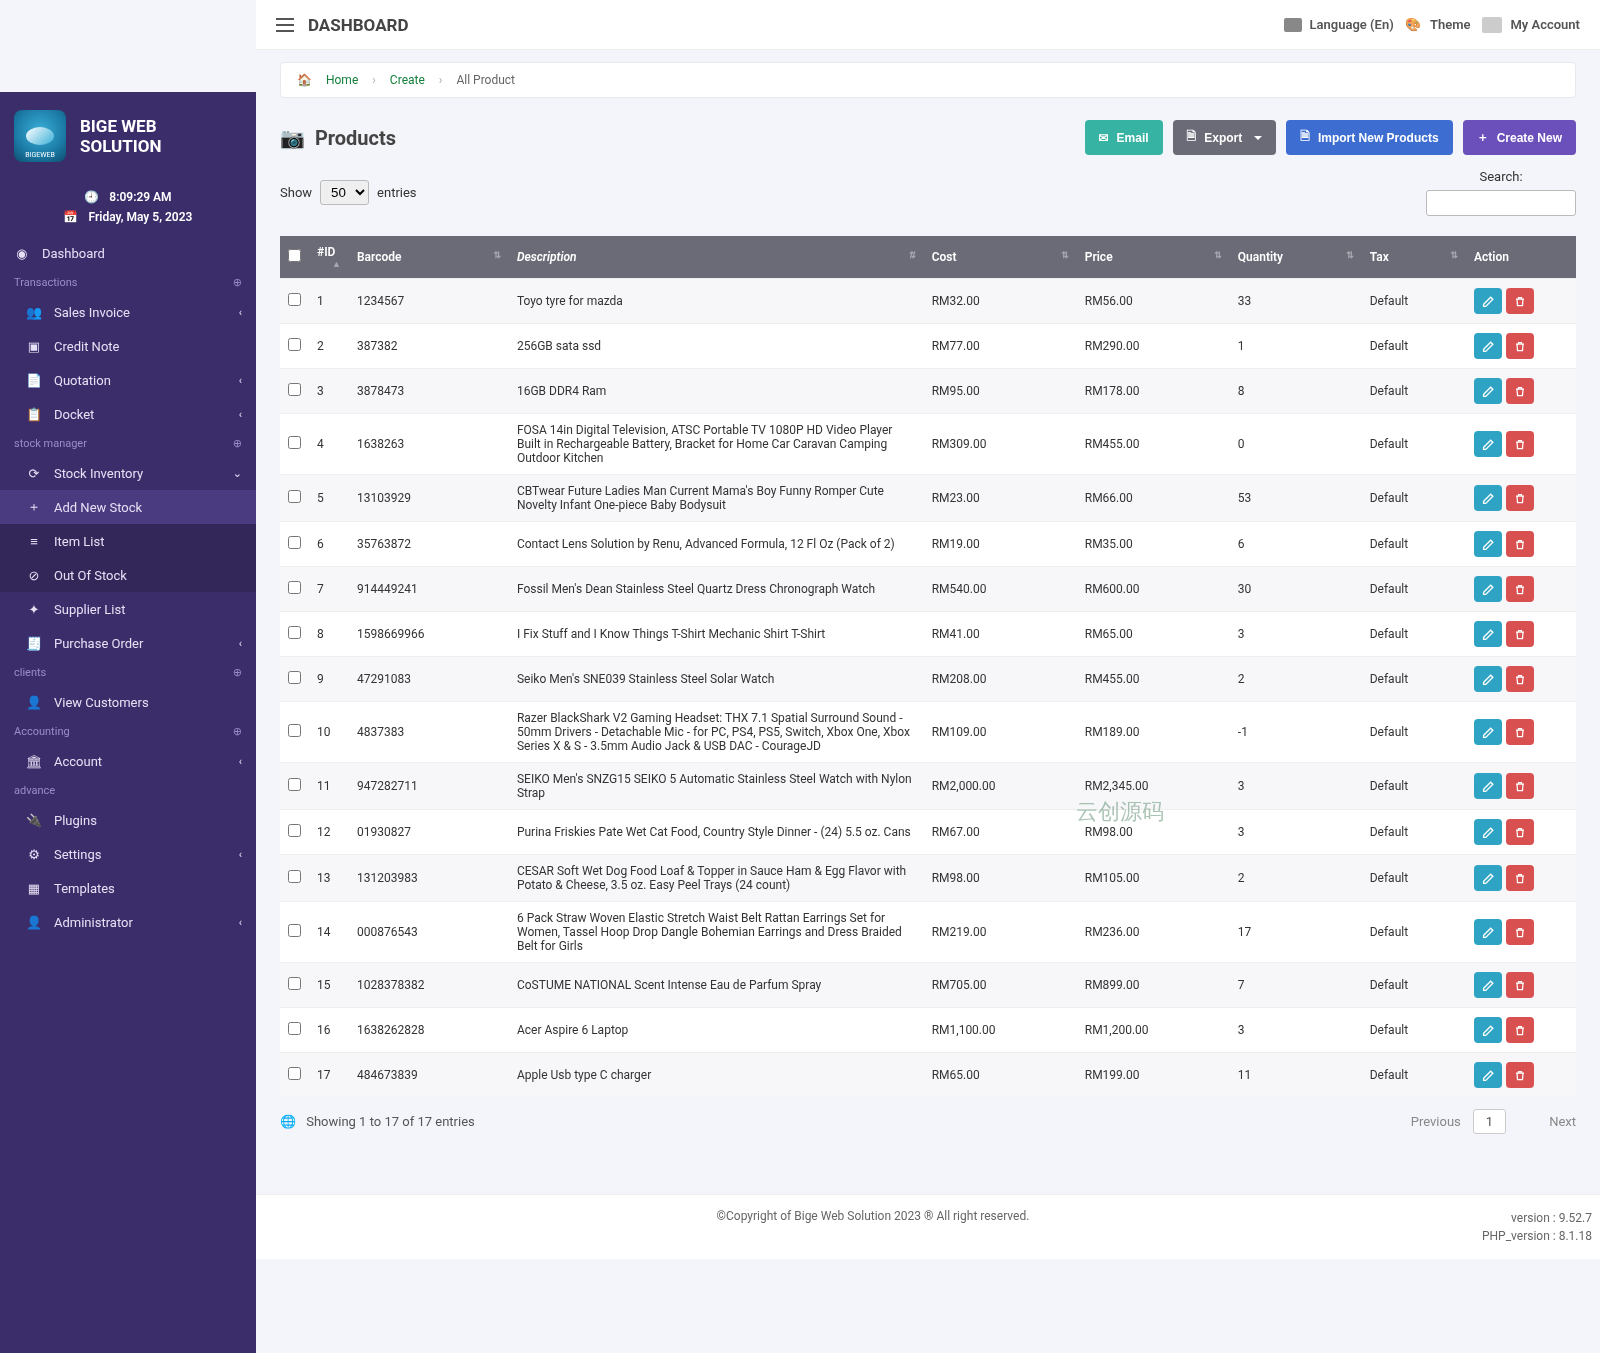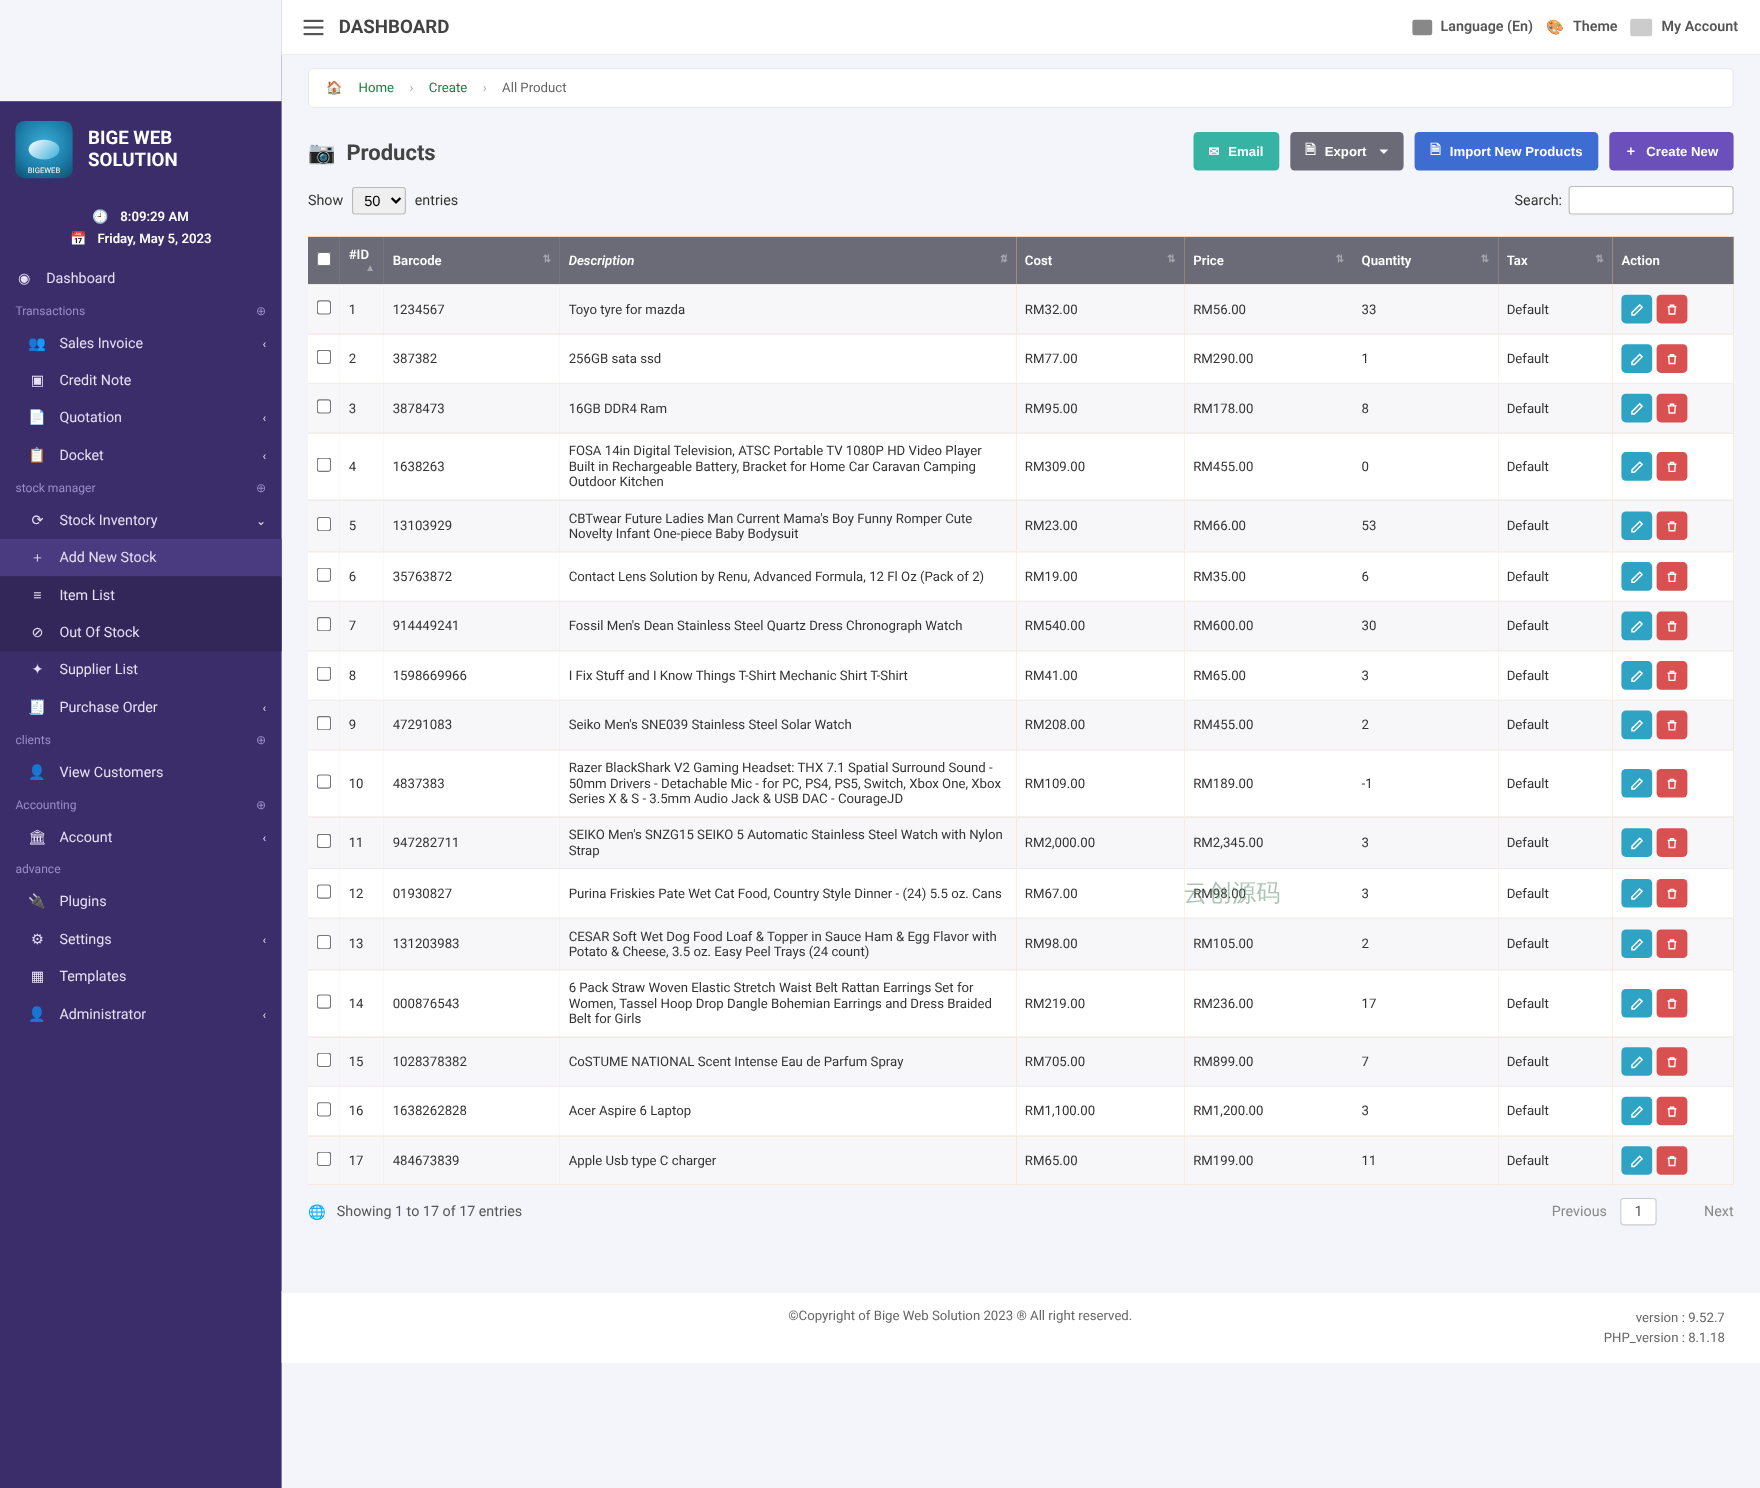--- a/index.html
+++ b/index.html
@@ -43,44 +43,44 @@
 .page-title { font-size: 20px; font-weight: 700; color: #444; display:flex; align-items:center; gap:10px; }
 .page-actions { margin-left: auto; display: flex; gap: 10px; }
 .btn { display: inline-flex; align-items: center; gap: 8px; padding: 7px 14px; border-radius: 4px; font-size: 12px; color: #fff; cursor: pointer; font-weight:600; border:none; }
 .btn-teal { background: #37b3a4; }
 .btn-gray { background: #6b6b78; }
 .btn-blue { background: #3d6dd1; }
 .btn-purple { background: #6b4fbb; }
 .caret-down::after { content:""; display:inline-block; border:4px solid transparent; border-top-color:#fff; margin-left:4px; transform:translateY(2px); }
 
 .table-controls { display:flex; align-items:center; margin-bottom:20px; gap:8px; font-size:13px; }
-.table-controls .right { margin-left:auto; display:flex; align-items:center; gap:6px; }
+.table-controls .right { margin-left:auto; display:flex; align-items:center; gap:6px;flex-direction:column; }
 select.entries { padding:3px 6px; border:1px solid #bbb; border-radius:3px; }
 input.search-box { border:1px solid #bbb; padding:4px 8px; border-radius:3px; width:150px; height:26px; }
 
-table.data { width: 100%; border-collapse: collapse; background:#fdba74; }
+table.data { width: 100%; border-collapse: collapse; background:#7f1d1d; }
 table.data thead th { background: #6b6b78; color: #fff; text-align: left; padding: 9px 8px; font-size: 12px; font-weight: 600; position:relative; }
 table.data thead th .sort { float:right; opacity:0.4; font-size:9px; }
 table.data tbody td { padding: 9px 8px; font-size: 12px; border-top: 1px solid #eee; vertical-align: middle; }
 table.data tbody tr:nth-child(odd) td { background:#f7f7fa; }
 table.data tbody tr:nth-child(even) td { background:#fff; }
 .col-check { width:22px; }
 .col-id { width:40px; }
 .col-action { width:110px; white-space:nowrap; }
 .action-btn { display:inline-flex; width:28px; height:26px; border-radius:4px; align-items:center; justify-content:center; color:#fff; cursor:pointer; margin-right:4px; }
 .action-edit { background:#2fa3c4; }
 .action-del { background:#d85050; }
 input[type=checkbox]{ cursor:pointer; }
 
 .table-footer { display:flex; align-items:center; margin-top:12px; gap:10px; font-size:13px; color:#555; }
 .paginate { margin-left:auto; display:flex; gap:12px; align-items:center;}
 .page-num { border:1px solid #ccc; padding:4px 12px; border-radius:3px; background:#fff; }
 .page-nav { color:#888; cursor:pointer;margin-left:31px; }
 
-.footer { background:#fff; padding:14px 32px; border-top:1px solid #eee; display:flex; font-size:12px; color:#666; margin-top:30px; }
+.footer { background:#fff; padding:14px 8px; border-top:1px solid #eee; display:flex; font-size:12px; color:#666; margin-top:30px; }
 .footer .left{ flex:1; text-align:center; }
 .footer .right{ text-align:right; line-height:1.5; }
 
 .watermark { position:absolute; top:747px; left:820px; font-size:22px; color:#5a8c6e; opacity:0.5; pointer-events:none; }
 
 svg { display:block; }
 </style>
 </head>
 <body>
 

